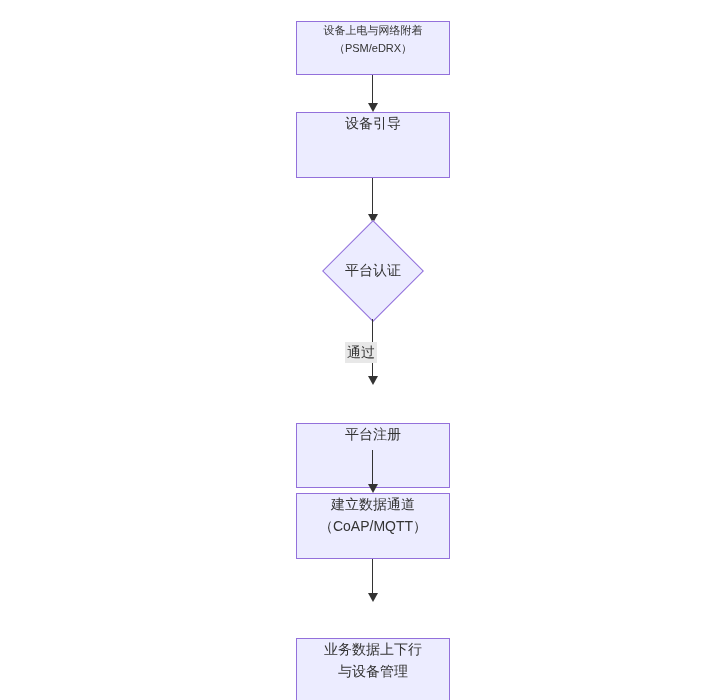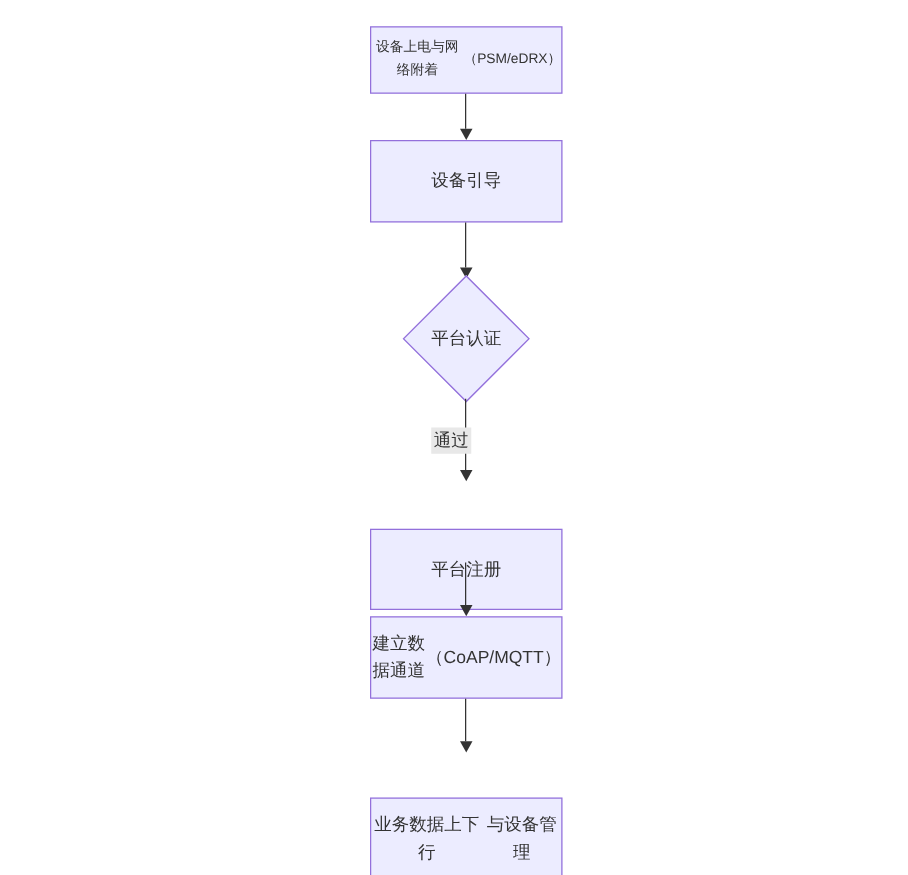--- a/index.html
+++ b/index.html
@@ -24,23 +24,22 @@
   }
   .node{
     position:absolute;
     left:296px;
     width:154px;
     box-sizing:border-box;
     background:var(--node-fill);
     border:1px solid var(--node-border);
     color:var(--text-color);
     display:flex;
-    flex-direction:row;
+    flex-direction:column;
     align-items:center;
-    justify-content:center;
     text-align:center;
     font-size:14px;
     line-height:1.55;
   }
   .node-power{top:21px;height:54px;font-size:11px;line-height:1.6;}
   .node-bootstrap{top:112px;height:66px;}
   .node-register{top:385px;height:65px;margin-top:38px;}
   .node-channel{top:493px;height:66px;}
   .node-business{top:602px;height:65px;margin-top:36px;}
   .decision-shape{

